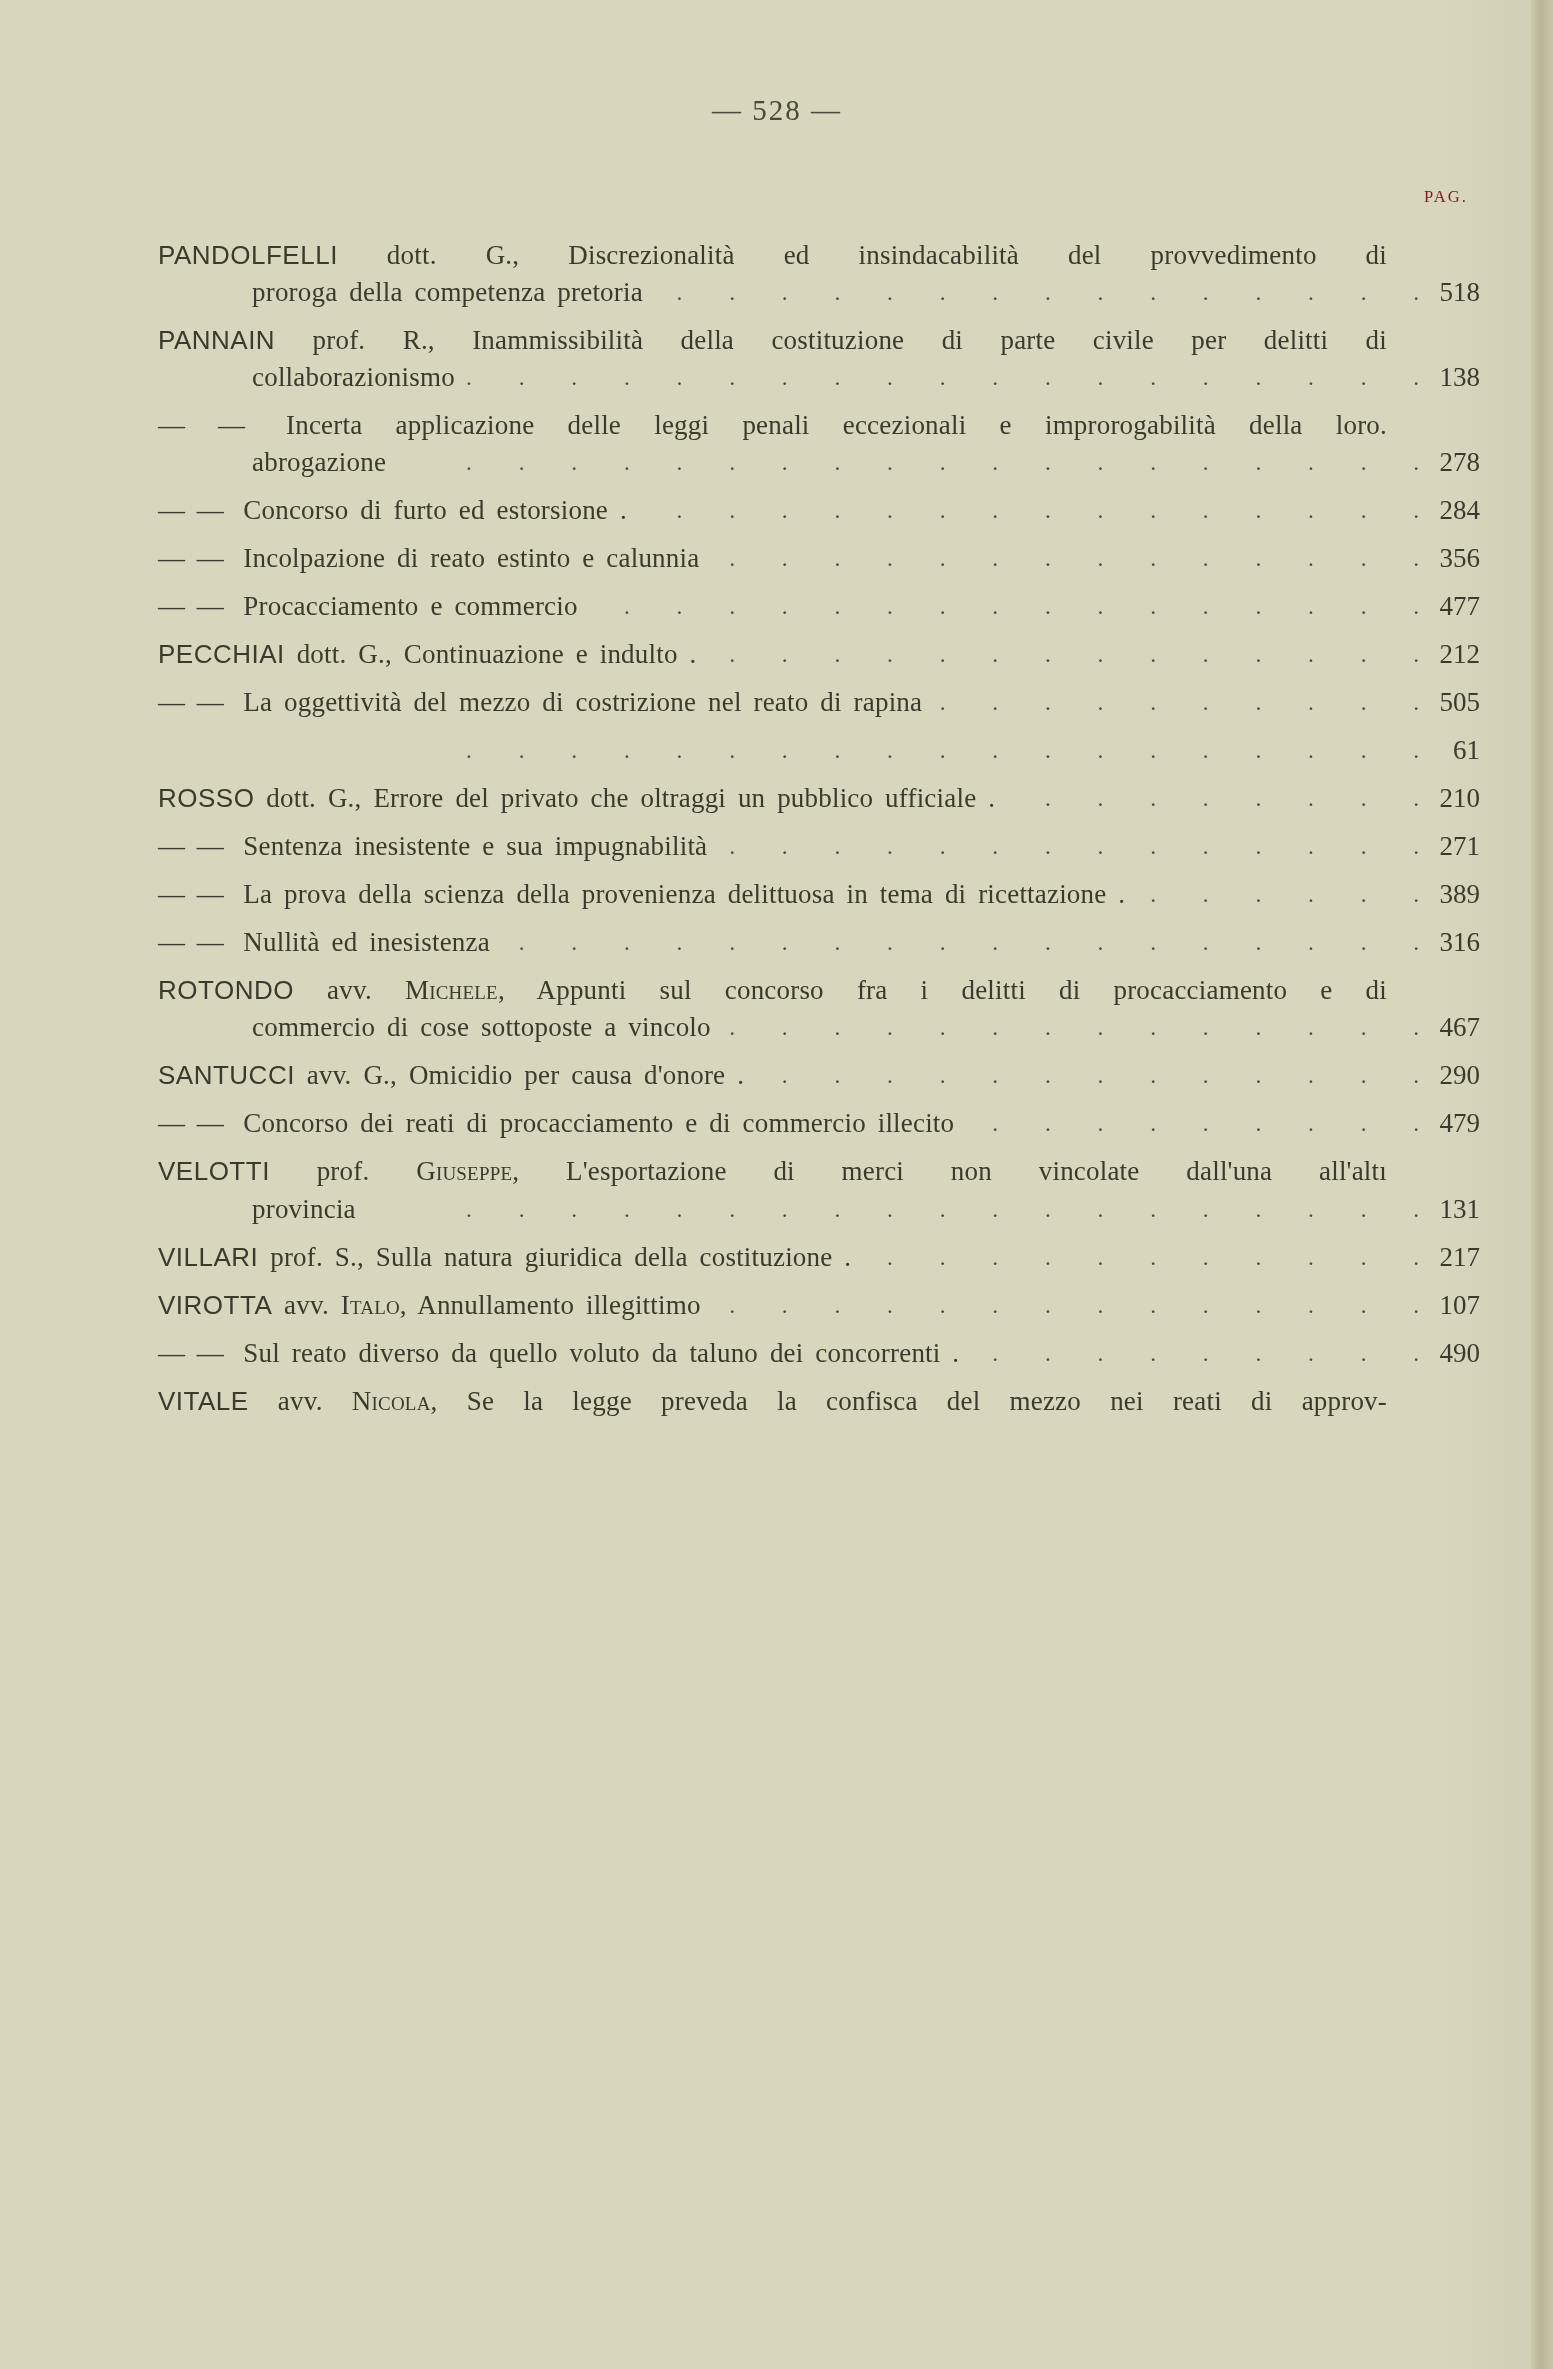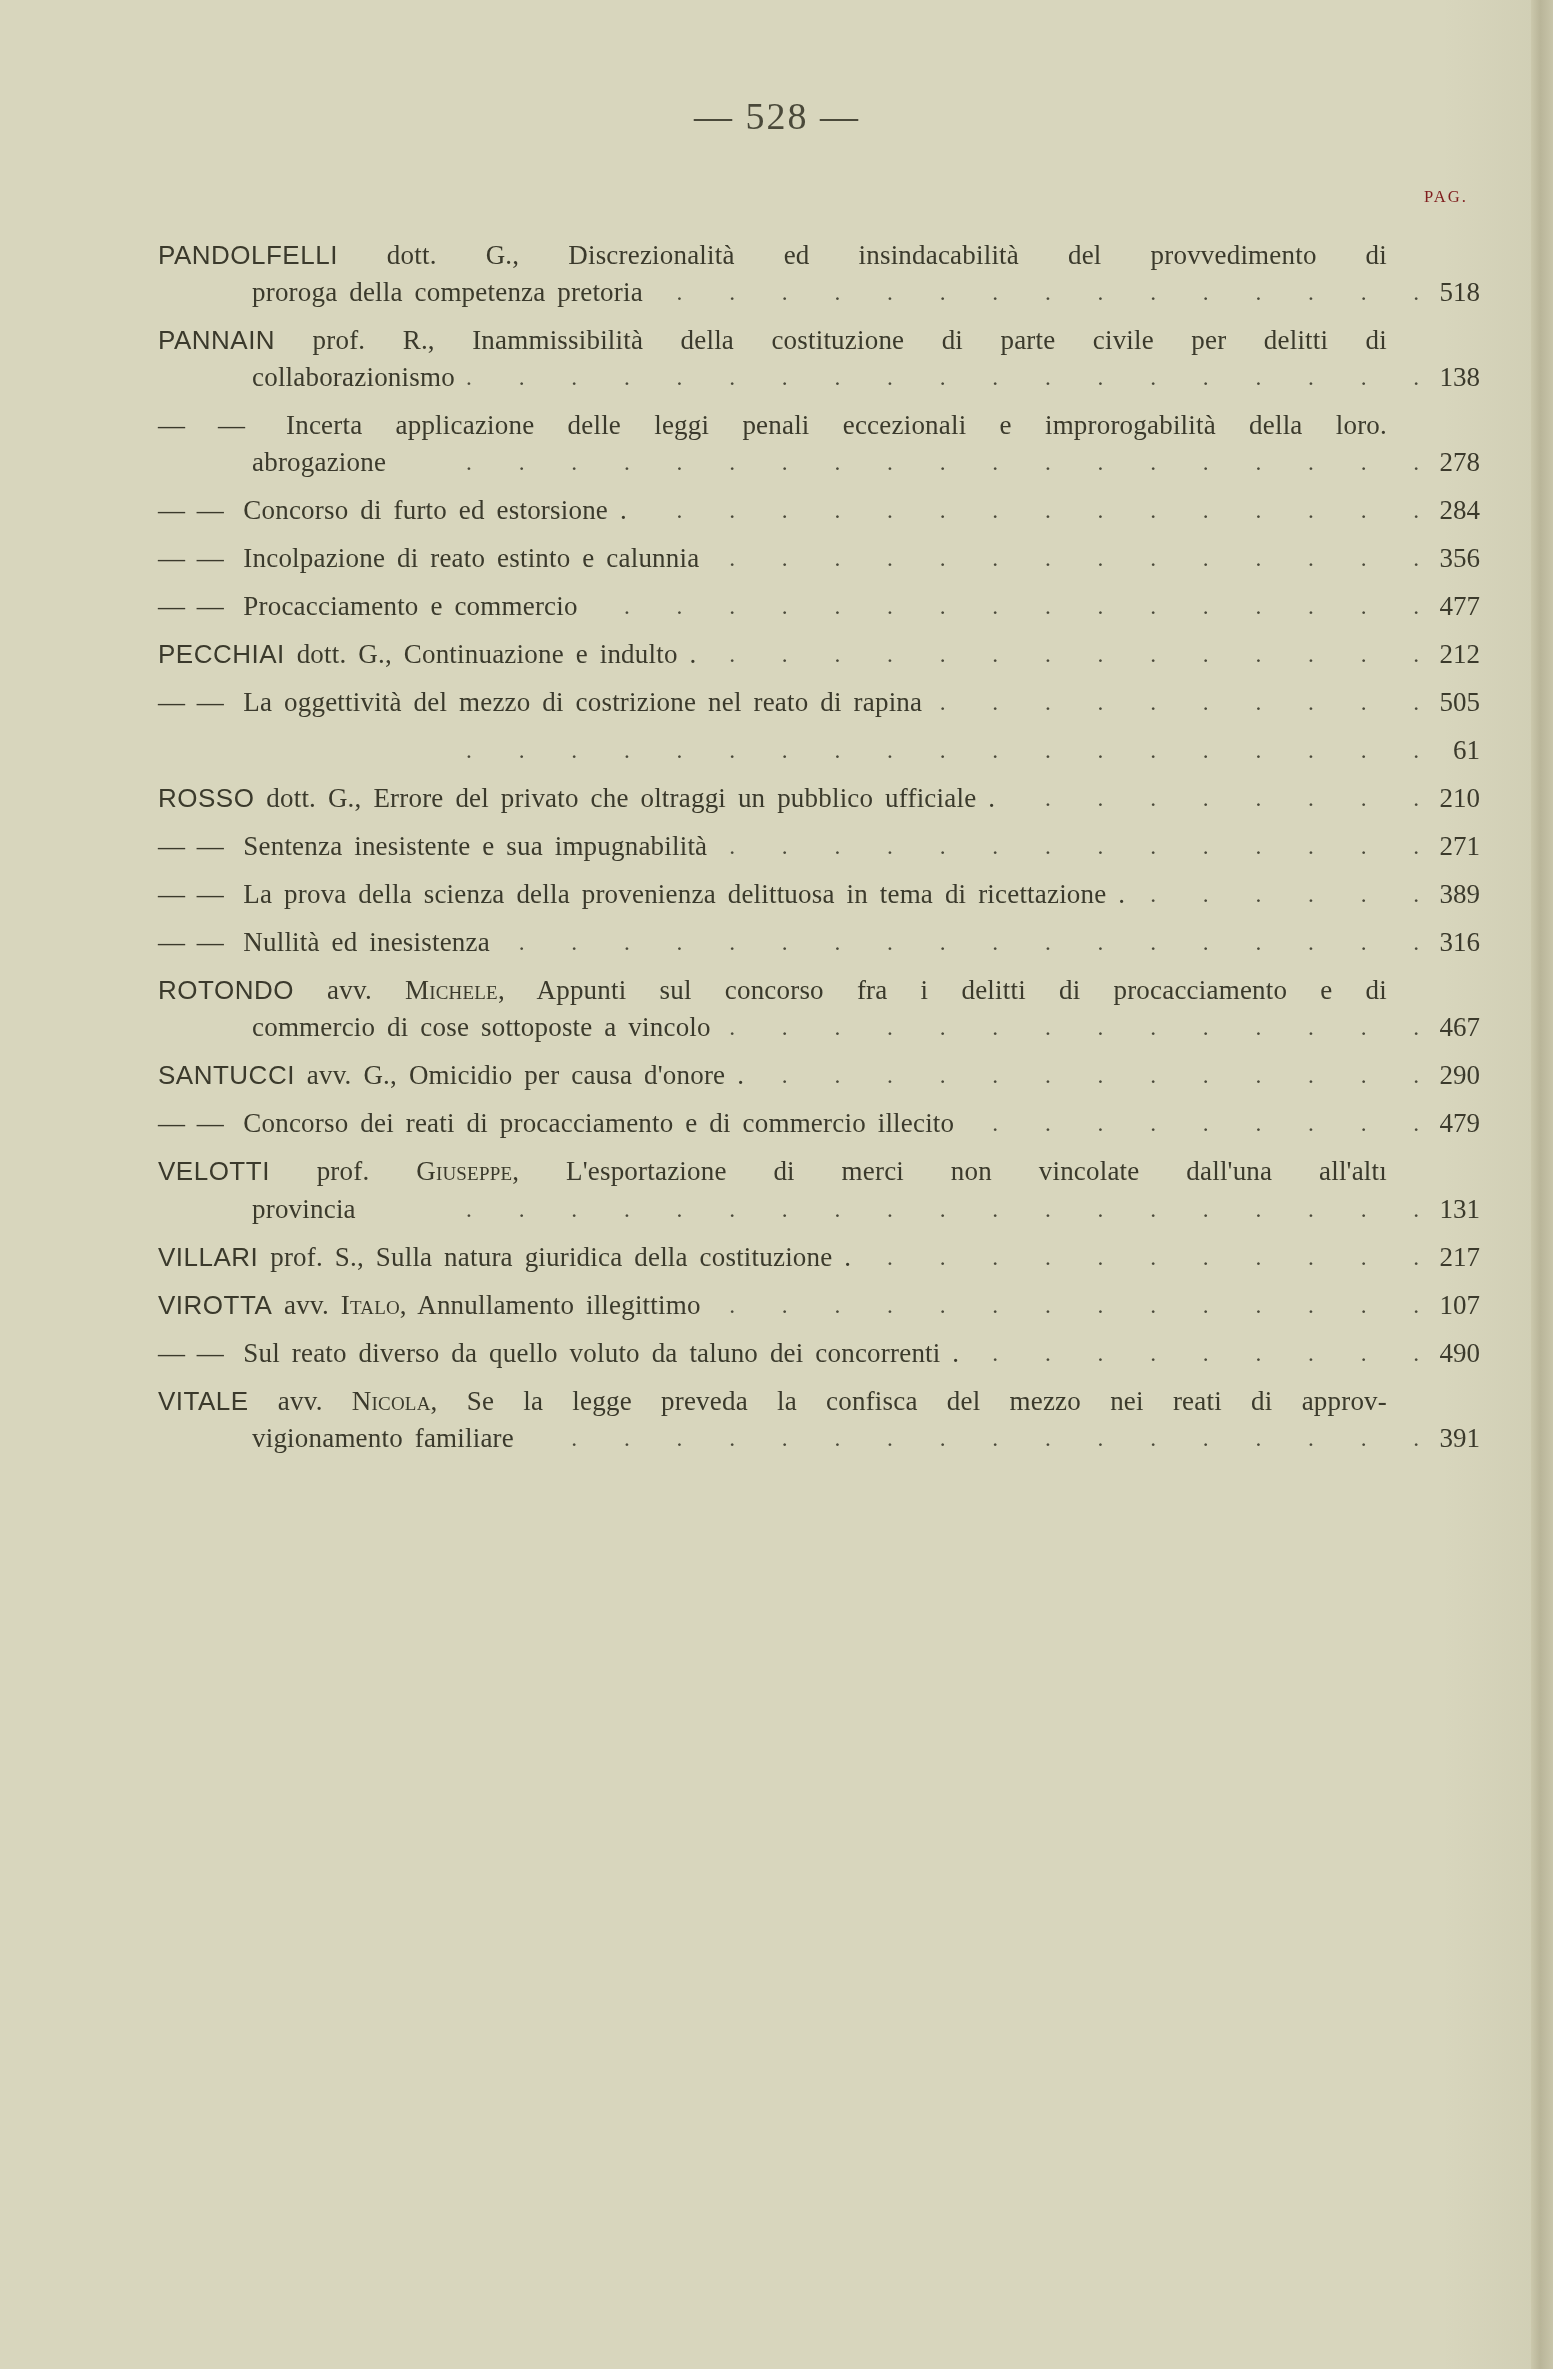--- a/index.html
+++ b/index.html
@@ -12,21 +12,21 @@
   .page-edge {
     position: absolute; top: 0; right: 0; width: 23.4px; height: 2370px;
     background: linear-gradient(to right, #cbc8ac, #b9b599 40%, #c9c6ab);
   }
   .page-shade {
     position: absolute; top: 0; right: 23.4px; width: 88px; height: 2370px;
     background: linear-gradient(to right, rgba(0,0,0,0), rgba(120,115,80,0.07));
   }
   .folio {
     position: absolute; top: 94px; left: 0; width: 1554px; text-align: center;
-    font-size: 38px; letter-spacing: 2px; color: #4a493a;
+    font-size: 29px; letter-spacing: 2px; color: #4a493a;
   }
   .pag-label {
     position: absolute; top: 187px; left: 1424px;
     font-size: 16.6px; letter-spacing: 2px; color: #7f1d1d;
   }
   .index {
     position: absolute; top: 222px; left: 158px; width: 1322px;
   }
   .entry { font-size: 27px; line-height: 29px; }
   .line { height: 48px; display: flex; align-items: flex-end; position: relative; white-space: nowrap; }
@@ -201,20 +201,15 @@
       <div class="line">
         <span class="text"><span class="dash">— —</span> <span>Sul reato diverso da quello voluto da taluno dei concorrenti .</span></span>
         <span class="dots"></span>
         <span class="page-num">490</span>
       </div>
     </div>
     <div class="entry">
       <div class="line first-line">
         <span class="text"><span class="author">VITALE</span> <span>avv.</span> <span class="sc">Nicola,</span> <span>Se la legge preveda la confisca del mezzo nei reati di approv-</span></span>
       </div>
-      <div class="line cont">
-        <span class="text">vigionamento familiare</span>
-        <span class="dots"></span>
-        <span class="page-num">391</span>
-      </div>
     </div>
   </div>
 
 
 </body></html>

